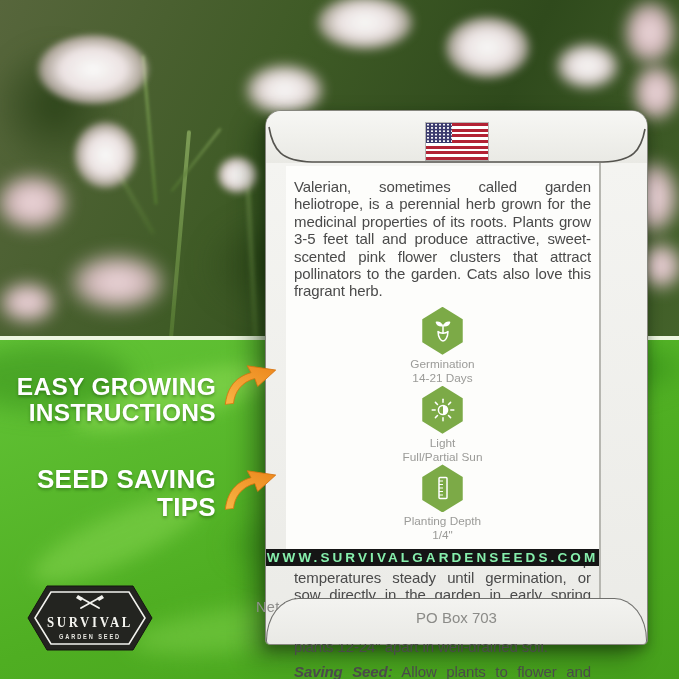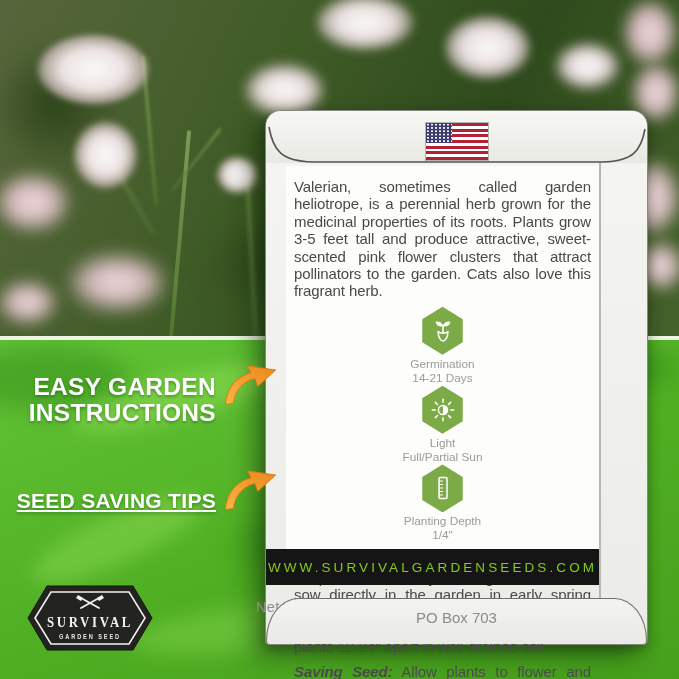--- a/index.html
+++ b/index.html
@@ -20,21 +20,21 @@
   
   .grass{position:absolute;left:0;top:340px;width:679px;height:339px;
          background:linear-gradient(160deg,#63c437,#4fae22 55%,#46a01c);overflow:hidden;}
   .leaf{position:absolute;border-radius:50%;}
 
   
   .callout{position:absolute;left:0;width:216px;text-align:right;color:#fff;
            font-weight:800;letter-spacing:.3px;line-height:1.06;z-index:4;
            text-shadow:0 2px 3px rgba(20,70,10,.4);}
   #callout-grow{top:374px;font-size:24.5px;}
-  #callout-tips{top:490px;font-size:21px;text-decoration:underline;}
+  #callout-tips{top:466px;font-size:26px;}
   .arrow{position:absolute;width:62px;height:40px;z-index:4;}
   #arrow1{left:220px;top:362px;transform:rotate(-6deg);}
   #arrow2{left:220px;top:467px;transform:rotate(-6deg);}
 
   
   .badge{position:absolute;left:26px;top:580px;width:128px;height:76px;z-index:4;}
 
   
   .packet{position:absolute;left:265px;top:110px;width:383px;height:535px;z-index:3;
           background:linear-gradient(180deg,#f5f5f2,#ebebe7);
@@ -58,23 +58,23 @@
   .label p i{font-weight:bold;}
   .para2{margin-top:8px !important;}
   .para3{margin-top:7px !important;}
 
   .specs{display:flex;justify-content:space-between;margin:7px -6px 0 -6px;flex-direction:column;}
   .spec{text-align:center;flex:0 0 auto;}
   .hex{width:44px;height:48px;margin:0 auto;background:#7caa47;display:flex;align-items:center;justify-content:center;
        clip-path:polygon(50% 0,96% 26%,96% 74%,50% 100%,4% 74%,4% 26%);}
   .spec-label{margin-top:3px;font-size:11.8px;line-height:1.18;color:#9b9b98;white-space:nowrap;}
 
-  .webbar{position:absolute;left:0;top:438px;width:333px;height:36px;background:#151515;
-          color:#84cc16;display:flex;align-items:center;justify-content:center;
-          font-weight:normal;font-size:13.5px;letter-spacing:3.1px;white-space:nowrap;}
+  .webbar{position:absolute;left:0;top:438px;width:333px;height:17px;background:#151515;
+          color:#86efac;display:flex;align-items:center;justify-content:center;
+          font-weight:bold;font-size:13.5px;letter-spacing:3.1px;white-space:nowrap;}
   .netwt{position:absolute;left:-10px;top:488px;width:353px;
          font-size:14.5px;color:#8f8f8c;letter-spacing:.3px;}
   .bflap{position:absolute;left:0;right:0;top:487px;bottom:0;box-sizing:border-box;
          background:linear-gradient(180deg,#f3f3f0,#e9e9e5);
          border:1.6px solid #6f6f6c;border-bottom:none;
          border-radius:34px 34px 4px 4px / 44px 44px 4px 4px;
          text-align:center;padding-top:9px;font-size:15px;color:#8b8b88;line-height:1.35;}
 </style>
 </head>
 <body>
@@ -112,21 +112,21 @@
     <div class="leaf" style="left:290px;top:85px;width:260px;height:55px;background:rgba(140,220,85,.4);transform:rotate(8deg);filter:blur(10px);"></div>
     <div class="leaf" style="left:25px;top:175px;width:185px;height:48px;background:rgba(150,226,92,.4);transform:rotate(-24deg);filter:blur(9px);"></div>
     <div class="leaf" style="left:380px;top:215px;width:230px;height:52px;background:rgba(140,220,85,.38);transform:rotate(12deg);filter:blur(11px);"></div>
     <div class="leaf" style="left:130px;top:265px;width:250px;height:45px;background:rgba(150,226,92,.35);transform:rotate(-7deg);filter:blur(10px);"></div>
     <div class="leaf" style="left:-40px;top:5px;width:170px;height:65px;background:rgba(40,125,18,.4);filter:blur(12px);"></div>
     <div class="leaf" style="left:490px;top:0px;width:190px;height:55px;background:rgba(40,125,18,.38);filter:blur(12px);"></div>
     <div class="leaf" style="left:230px;top:175px;width:200px;height:60px;background:rgba(45,130,20,.3);filter:blur(13px);"></div>
   </div>
 
   <div class="callout" id="callout-grow">
-    <div>EASY GARDEN</div>
+    <div>EASY GROWING</div>
     <div>INSTRUCTIONS</div>
   </div>
   <div class="callout" id="callout-tips">
     <div>SEED SAVING TIPS</div>
   </div>
 
   <svg class="arrow" id="arrow1" viewBox="0 0 60 38">
     <defs>
         <linearGradient id="a1g" x1="0" y1="1" x2="1" y2="0">
       <stop offset="0" stop-color="#f9b645"></stop>

